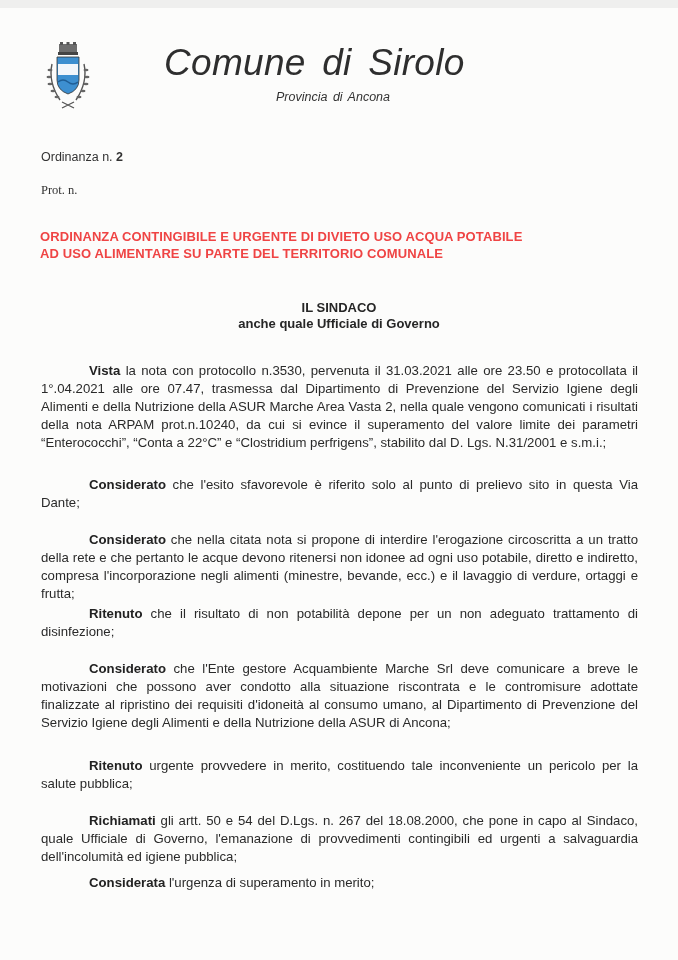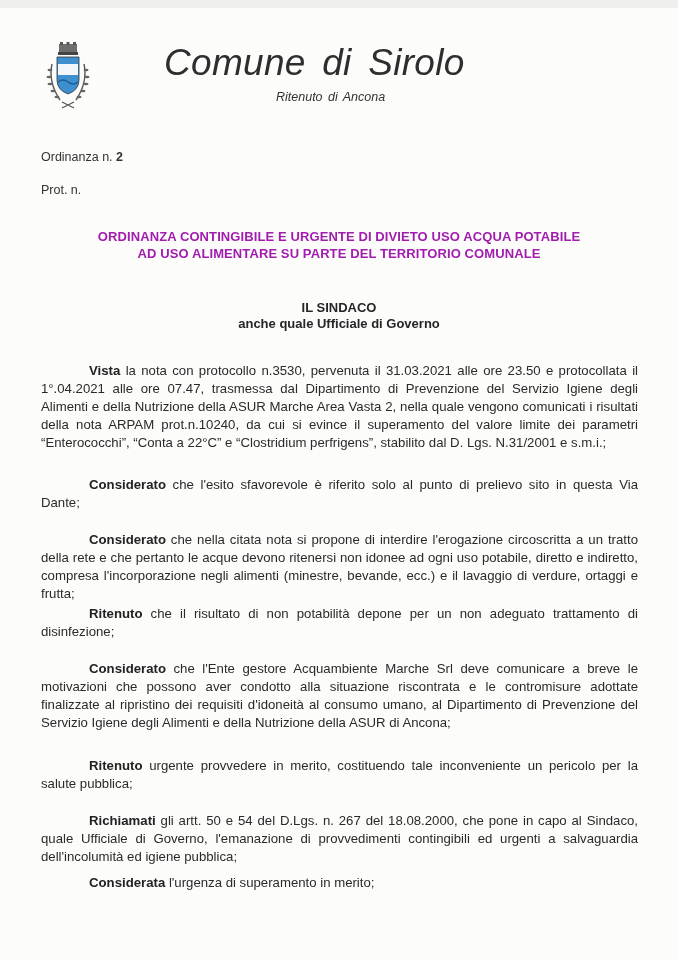--- a/index.html
+++ b/index.html
@@ -57,25 +57,25 @@
       left: 41px;
       font-size: 12.5px;
       color: #333;
       white-space: nowrap;
     }
     .meta b { font-weight: bold; }
     .title-block {
       position: absolute;
       left: 40px; top: 228px;
       width: 598px;
-      text-align: center;
+      text-align: left;
       font-weight: bold;
       font-size: 13px;
       line-height: 17px;
-      color: #a21caf;
+      color: #ef4444;
       letter-spacing: 0.1px;
     }
     .mayor-block {
       position: absolute;
       left: 40px; top: 300px;
       width: 598px;
       text-align: center;
       font-weight: bold;
       font-size: 13px;
       line-height: 16px;
@@ -123,27 +123,27 @@
     <ellipse cx="46" cy="28" rx="2.5" ry="1.3"></ellipse>
     <ellipse cx="47" cy="35" rx="2.5" ry="1.3"></ellipse>
     <ellipse cx="46" cy="42" rx="2.5" ry="1.3"></ellipse>
     <ellipse cx="43" cy="49" rx="2.5" ry="1.3"></ellipse>
     <ellipse cx="39" cy="55" rx="2.5" ry="1.3"></ellipse>
   </g>
   <path d="M22 60 L34 66 M34 60 L22 66" stroke="#555" stroke-width="1.3"></path>
 </svg>
 
 <div class="header-title">Comune di Sirolo</div>
-<div class="header-sub">Ritenuto di Ancona</div>
+<div class="header-sub">Provincia di Ancona</div>
 
 <div class="meta" style="top:150px;">
   <span>Ordinanza n.</span>
   <b>2</b>
 </div>
-<div class="meta" style="top:183px;">Prot. n.</div>
+<div class="meta" style="top:183px;font-family:Liberation Serif, serif;">Prot. n.</div>
 
 <div class="title-block">
   <div>ORDINANZA CONTINGIBILE E URGENTE DI DIVIETO USO ACQUA POTABILE</div>
   <div>AD USO ALIMENTARE SU PARTE DEL TERRITORIO COMUNALE</div>
 </div>
 
 <div class="mayor-block">
   <div>IL SINDACO</div>
   <div>anche quale Ufficiale di Governo</div>
 </div>

